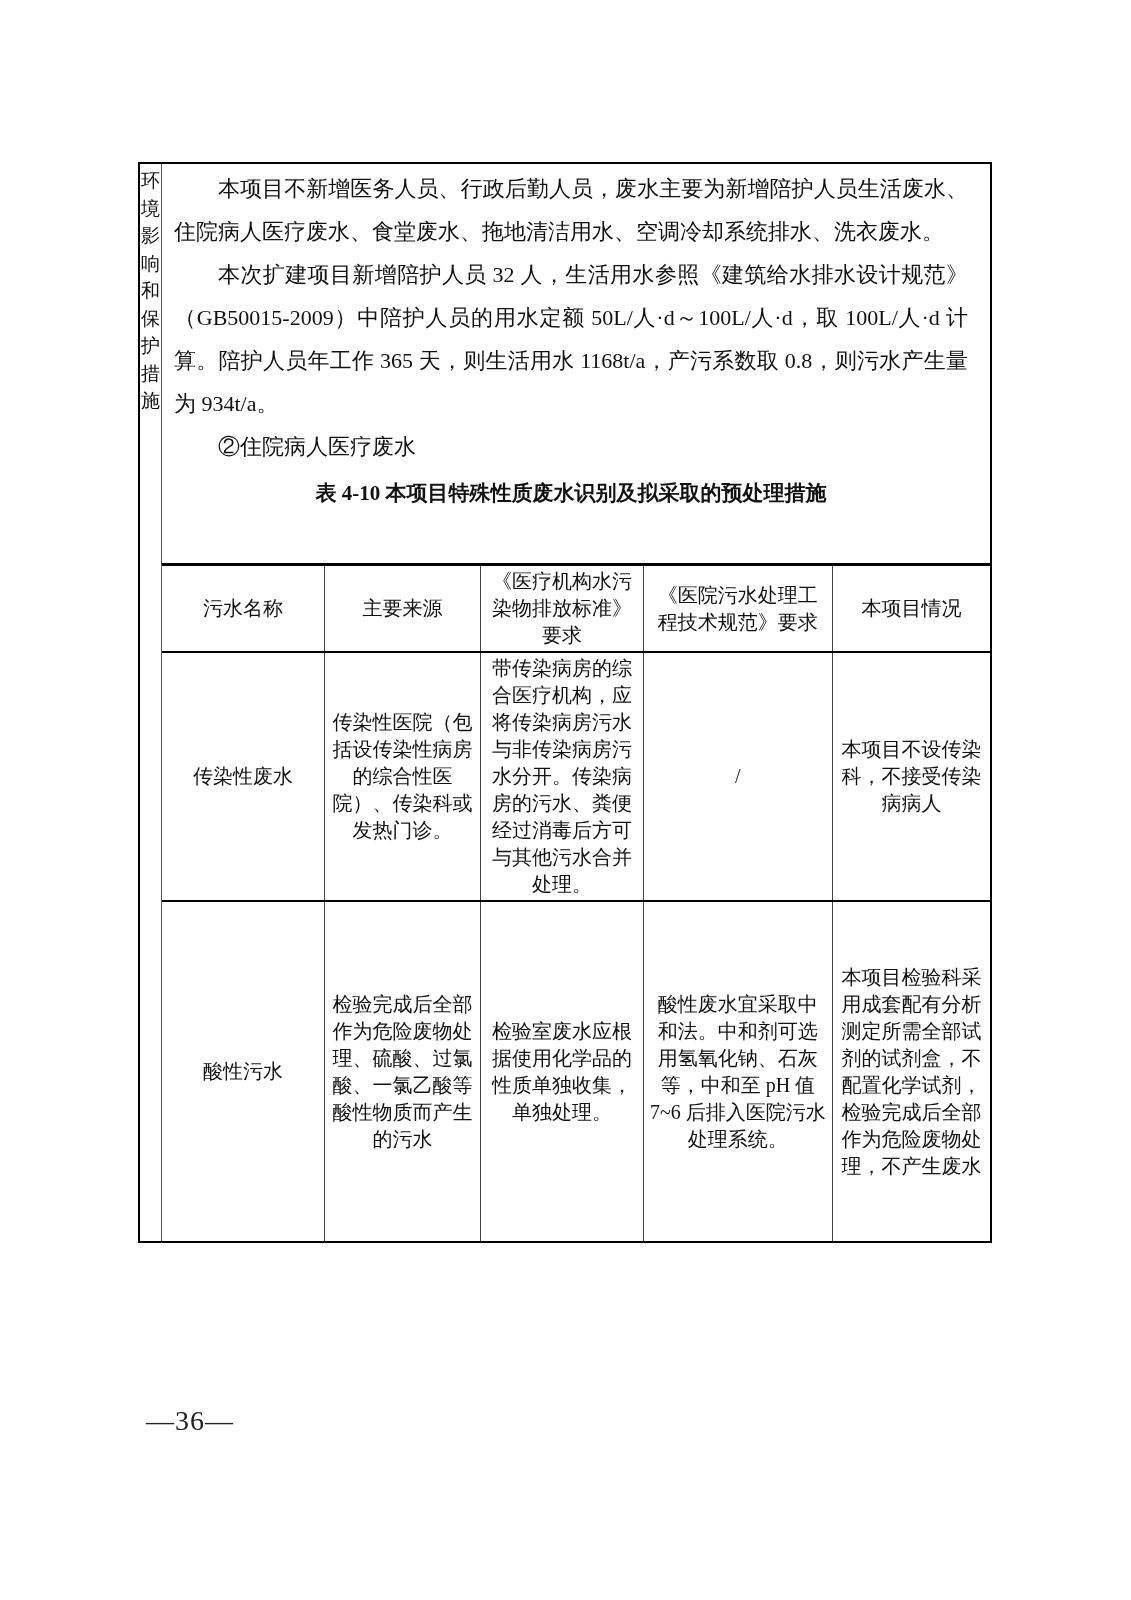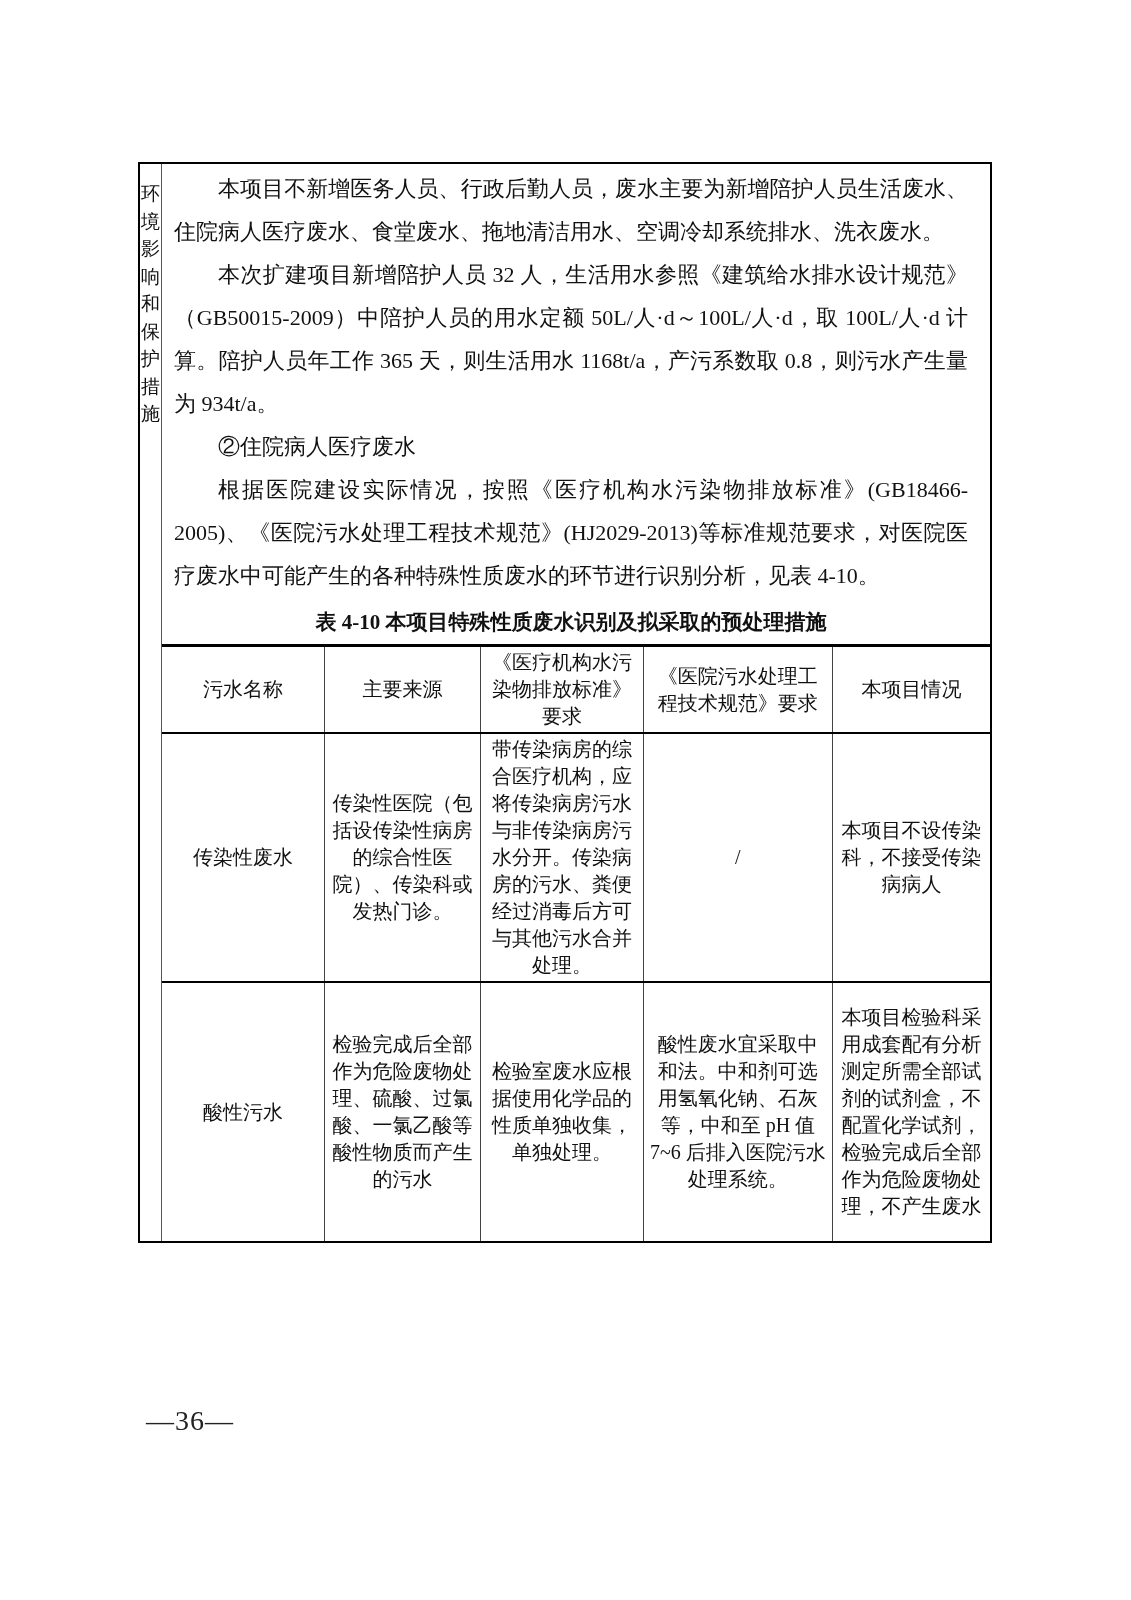--- a/index.html
+++ b/index.html
@@ -26,32 +26,33 @@
     background: #ffffff;
   }
   .sidebar-col {
     width: 21px;
     flex: 0 0 21px;
     border-right: 1px solid #555555;
     overflow: hidden;
   }
   .sidebar-label {
     width: 21px;
-    padding-top: 16px;
+    padding-top: 3px;
     font-size: 19px;
     line-height: 27.5px;
     text-align: center;
     color: #111111;
     word-break: break-all;
   }
   .main-col {
     flex: 1 1 auto;
     min-width: 0;
     display: flex;
     flex-direction: column;
+    gap: 48px;
   }
   .text-block {
     padding: 3px 22px 0 12px;
   }
   .body-line {
     margin: 0;
     font-size: 22px;
     line-height: 43px;
     text-align: justify;
     text-indent: 2em;
@@ -111,21 +112,20 @@
     <div class="sidebar-col">
       <div class="sidebar-label">环境影响和保护措施</div>
     </div>
 
     <div class="main-col">
 
       <div class="text-block">
         <p class="body-line">本项目不新增医务人员、行政后勤人员，废水主要为新增陪护人员生活废水、住院病人医疗废水、食堂废水、拖地清洁用水、空调冷却系统排水、洗衣废水。</p>
         <p class="body-line">本次扩建项目新增陪护人员 32 人，生活用水参照《建筑给水排水设计规范》（GB50015-2009）中陪护人员的用水定额 50L/人·d～100L/人·d，取 100L/人·d 计算。陪护人员年工作 365 天，则生活用水 1168t/a，产污系数取 0.8，则污水产生量为 934t/a。</p>
         <p class="body-line">②住院病人医疗废水</p>
-        <p class="body-line">根据医院建设实际情况，按照《医疗机构水污染物排放标准》(GB18466-2005)、《医院污水处理工程技术规范》(HJ2029-2013)等标准规范要求，对医院医疗废水中可能产生的各种特殊性质废水的环节进行识别分析，见表 4-10。</p>
         <div class="table-caption">表 4-10 本项目特殊性质废水识别及拟采取的预处理措施</div>
       </div>
 
       <table class="waste-table">
         <colgroup>
           <col style="width:19.6%">
           <col style="width:18.9%">
           <col style="width:19.6%">
           <col style="width:22.9%">
           <col style="width:19.0%">

